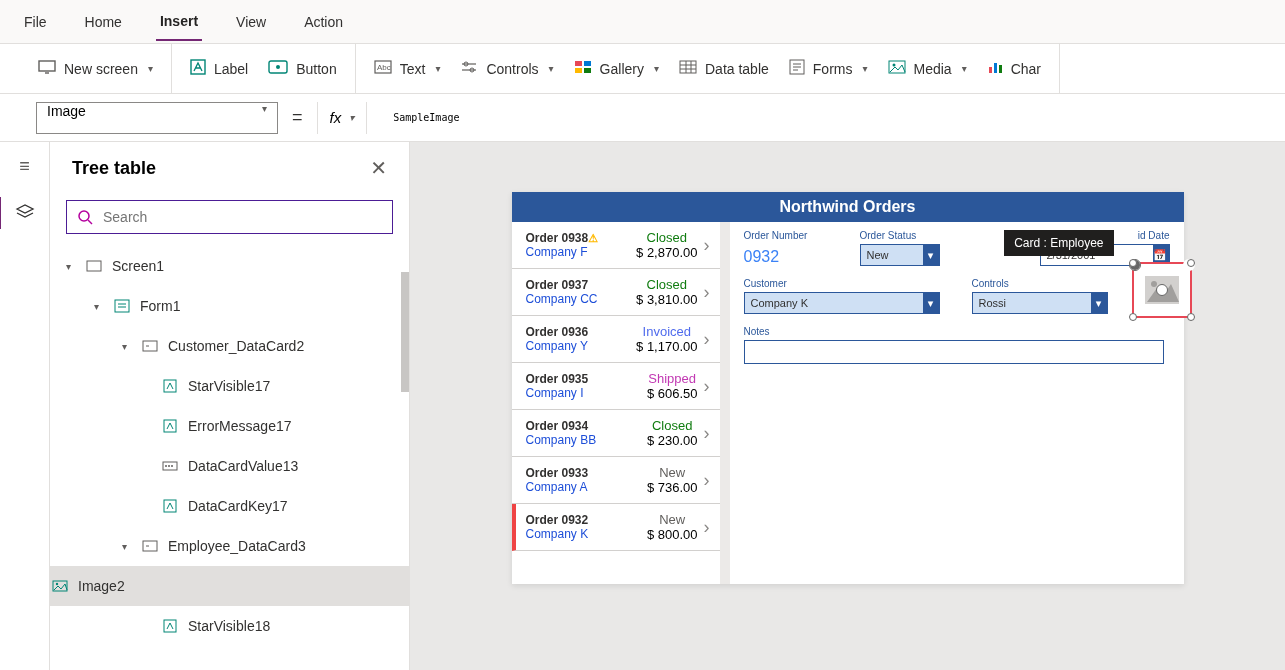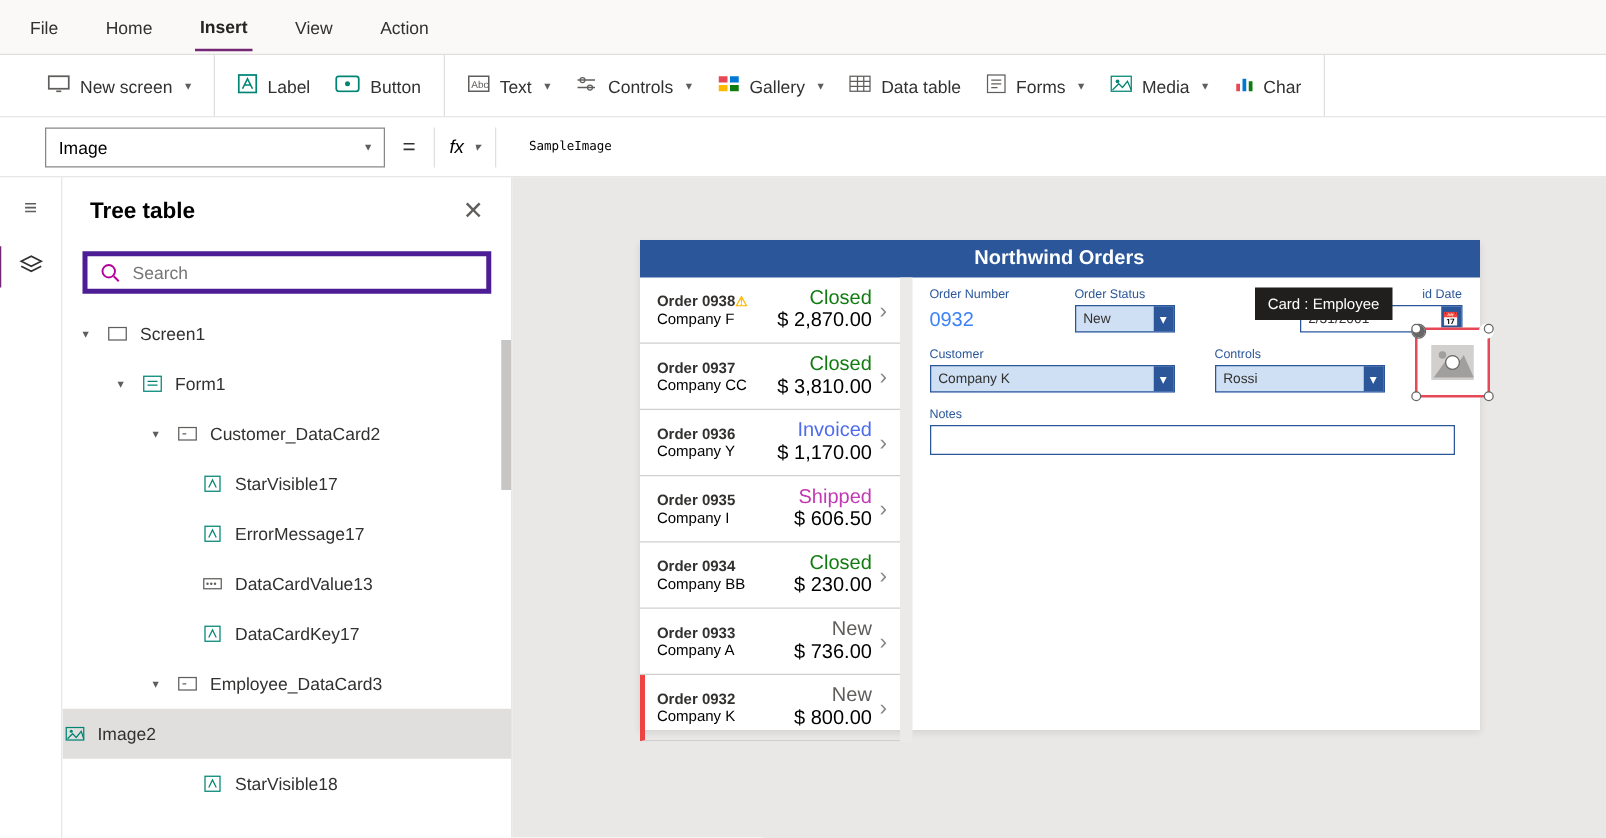--- a/index.html
+++ b/index.html
@@ -8,52 +8,52 @@
   .menubar { display: flex; align-items: center; height: 44px; padding: 0 20px; gap: 30px; background: #faf9f8; border-bottom: 1px solid #e1dfdd; }
   .menubar span { font-size: 14px; color: #323130; cursor: pointer; padding: 10px 4px; }
   .menubar span.active { border-bottom: 2px solid #742774; color: #252423; font-weight: 600; }
   
   .ribbon { display: flex; align-items: center; height: 50px; background: #fff; border-bottom: 1px solid #e1dfdd; padding-left: 20px; }
   .ribbon-group { display: flex; align-items: center; gap: 20px; padding: 0 18px; height: 100%; border-right: 1px solid #e1dfdd; }
   .ribbon-item { display: flex; align-items: center; gap: 8px; font-size: 14px; color: #323130; cursor: pointer; white-space: nowrap; }
   .chev { font-size: 10px; color: #605e5c; margin-left: 2px; }
   
   .formula { display: flex; align-items: center; height: 48px; background: #fff; border-bottom: 1px solid #e1dfdd; padding-left: 36px; gap: 14px; }
-  .prop-select { width: 272px; height: 32px; border: 1px solid #8a8886; padding: 0 10px; display: flex; align-items: center; justify-content: space-between; font-size: 14px; background: #fff; }
+  .prop-select { width: 242px; height: 32px; border: 1px solid #8a8886; padding: 0 10px; display: flex; justify-content: space-between; font-size: 14px; background: #fff; }
   .eq { font-size: 18px; color: #323130; }
   .fx { display: flex; align-items: center; gap: 6px; padding: 0 12px; height: 32px; border-left: 1px solid #e1dfdd; border-right: 1px solid #e1dfdd; font-style: italic; font-size: 15px; }
   .formula-input { flex: 1; height: 32px; font-family: Consolas, monospace; font-size: 10px; border: none; padding-left: 12px; outline: none; }
   
   .main { display: flex; height: calc(670px - 44px - 50px - 48px); }
   .leftrail { width: 50px; border-right: 1px solid #e1dfdd; background: #fff; display: flex; flex-direction: column; align-items: center; padding-top: 14px; gap: 20px; }
   .leftrail .ham { font-size: 18px; color: #605e5c; }
   .tree-panel { width: 360px; background: #fff; border-right: 1px solid #e1dfdd; overflow-y: auto; position: relative; }
   .tree-header { display: flex; justify-content: space-between; align-items: center; padding: 14px 22px; font-size: 18px; font-weight: 600; }
   .tree-header .close { font-size: 20px; font-weight: normal; cursor: pointer; color: #605e5c; }
-  .search { margin: 6px 16px 12px; border: 4px solid #4c1d95; height: 34px; display: flex; align-items: center; padding: 0 10px; gap: 10px; }
+  .search { margin: 6px 16px 12px; border: 1px solid #4c1d95; height: 34px; display: flex; align-items: center; padding: 0 10px; gap: 10px; }
   .search svg { width: 16px; height: 16px; }
   .search input { border: none; outline: none; font-size: 14px; flex: 1; }
   .tree { font-size: 14px; color: #323130; }
   .node { display: flex; align-items: center; gap: 8px; height: 40px; cursor: pointer; }
   .node .caret { width: 10px; font-size: 10px; color: #605e5c; }
   .node.selected { background: #e1dfdd; }
   .node .ticon { width: 20px; display: flex; justify-content: center; }
   .scroll-thumb { position: absolute; right: 0; top: 130px; width: 8px; height: 120px; background: #c8c6c4; }
   
   .canvas { flex: 1; background: #e9e8e7; display: flex; justify-content: center; padding-top: 50px; }
   .app { width: 672px; height: 392px; background: #fff; box-shadow: 0 2px 6px rgba(0,0,0,0.1); display: flex; flex-direction: column; }
   .app-title { background: #2b579a; color: #fff; text-align: center; font-weight: 600; font-size: 16px; padding: 6px; }
   .app-body { flex: 1; display: flex; }
   .order-list { width: 218px; border-right: 10px solid #eceae8; overflow: hidden; }
   .order-item { display: flex; justify-content: space-between; align-items: center; padding: 8px 10px 8px 14px; border-bottom: 1px solid #d2d0ce; }
   .order-item.selected { border-left: 4px solid #ef4444; padding-left: 10px; }
   .oleft { font-size: 12px; }
   .oleft .onum { font-weight: 600; color: #323130; }
-  .oleft .ocomp { color: #000000; }
-  .oright { font-size: 16px; text-align: right; }
+  .oleft .ocomp { color: #1d4ed8; }
+  .oright { font-size: 13px; text-align: center; }
   .ostat-closed { color: #107c10; }
   .ostat-invoiced { color: #4f6bed; }
   .ostat-shipped { color: #c239b3; }
   .ostat-new { color: #605e5c; }
   .ochev { font-size: 18px; color: #8a8886; margin-left: 6px; }
   .warn { color: #ffb900; font-size: 11px; }
   
   .detail { flex: 1; padding: 8px 14px; position: relative; font-size: 11px; color: #2b579a; }
   .drow { display: flex; gap: 16px; }
   .dfield { display: flex; flex-direction: column; gap: 3px; }

